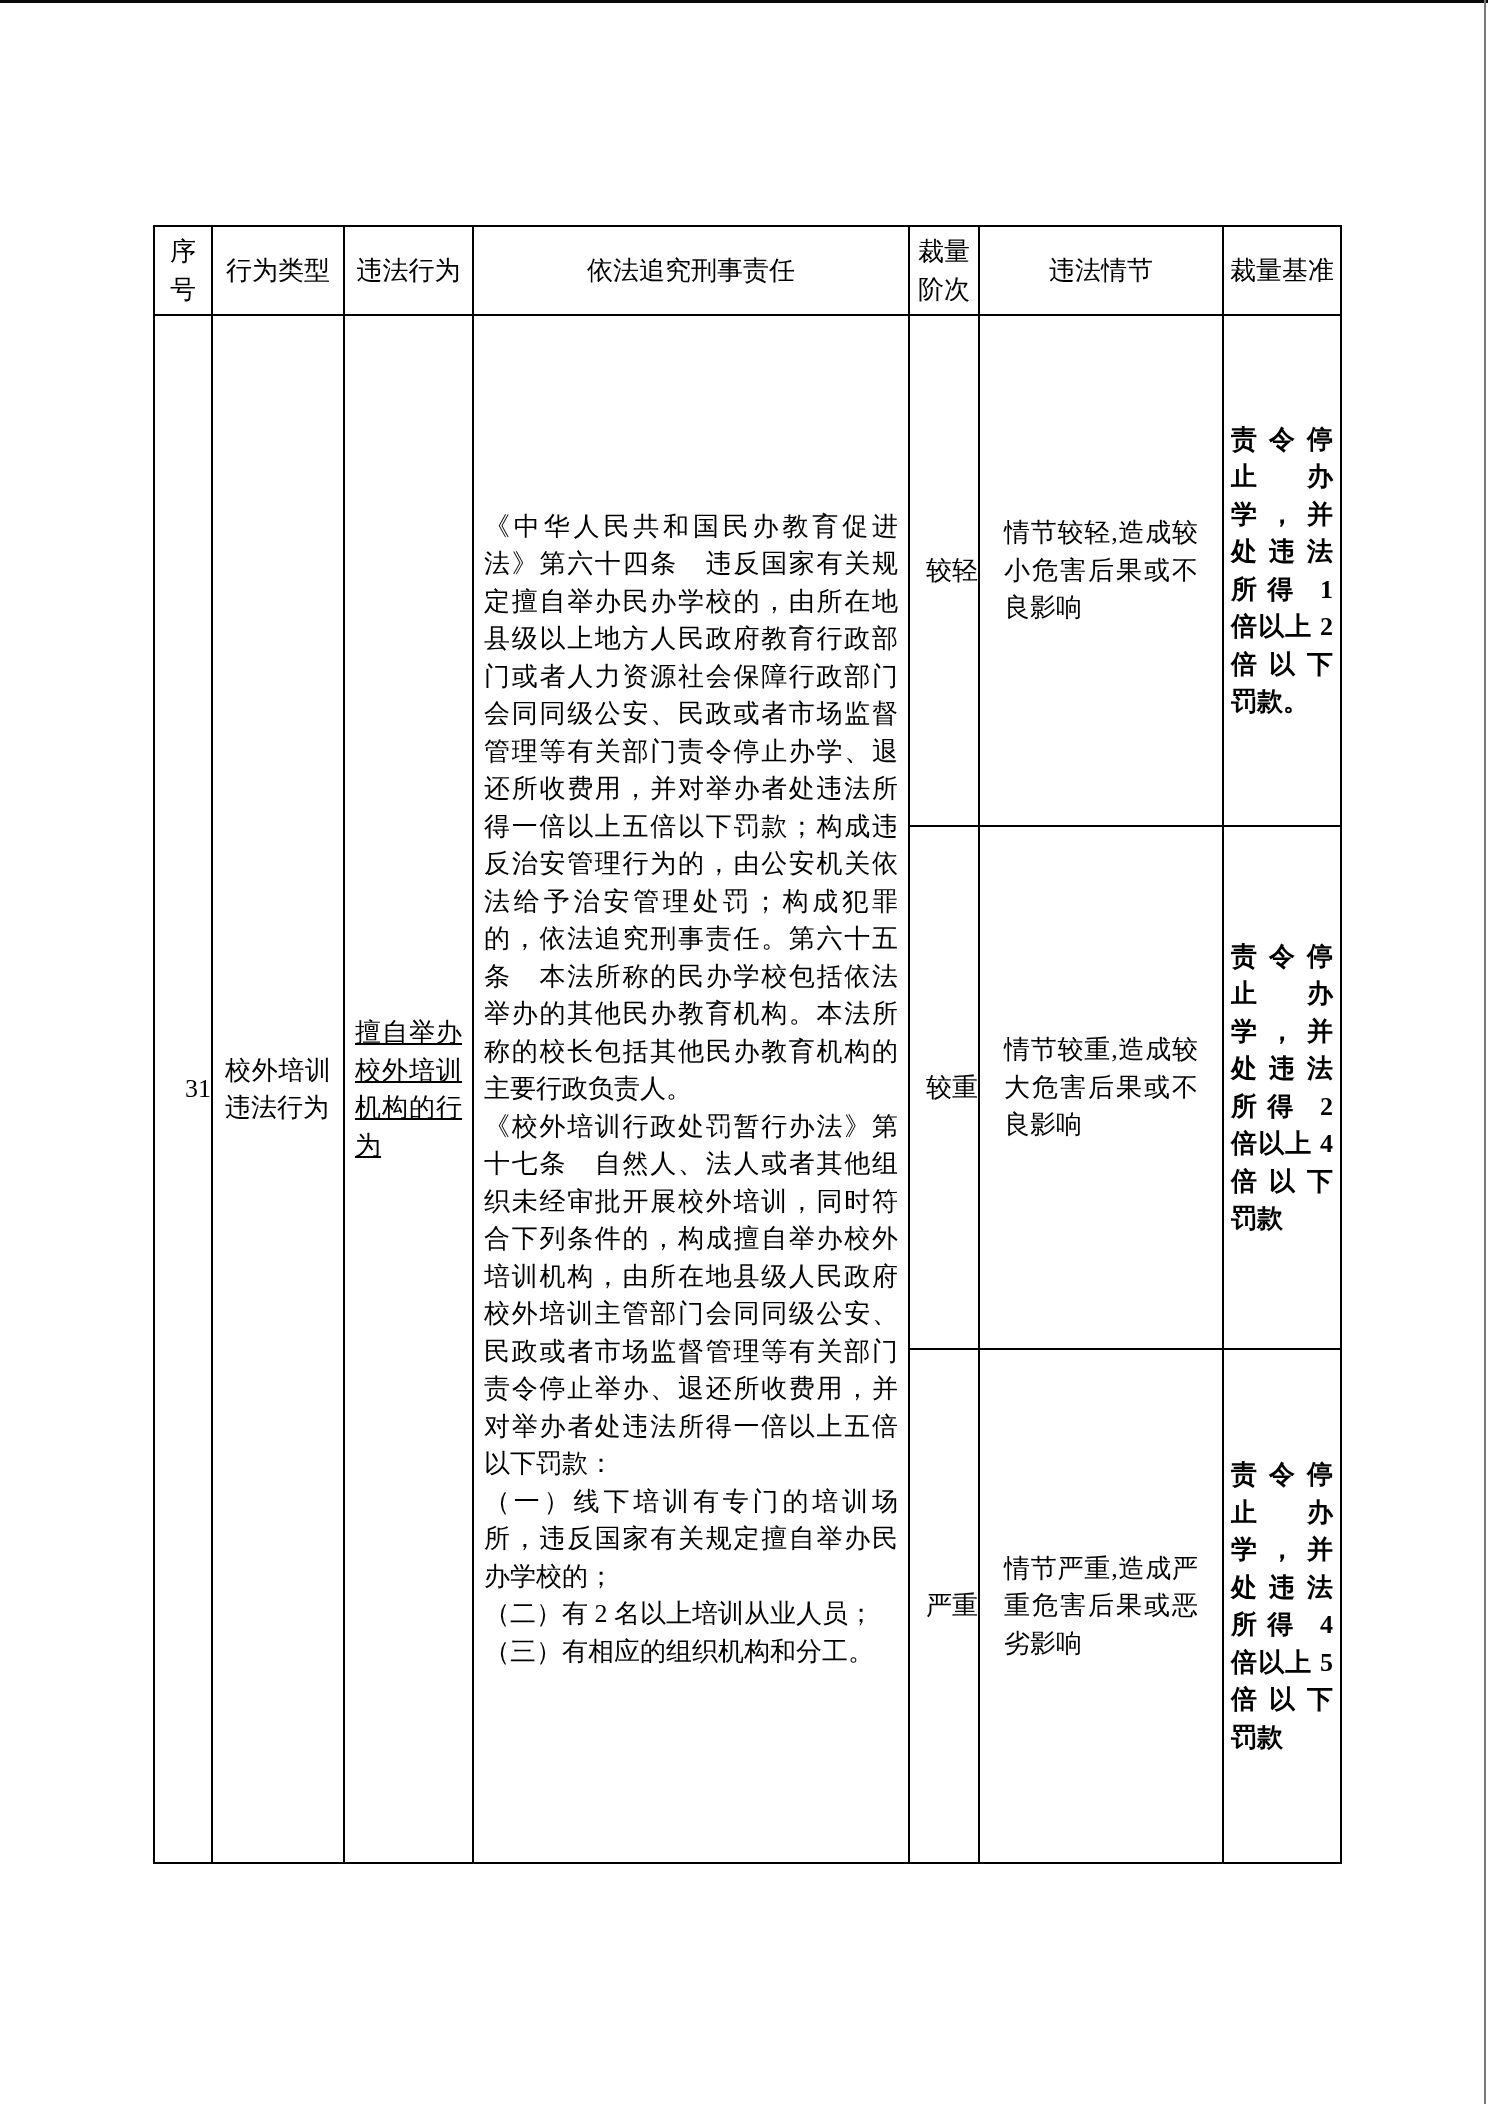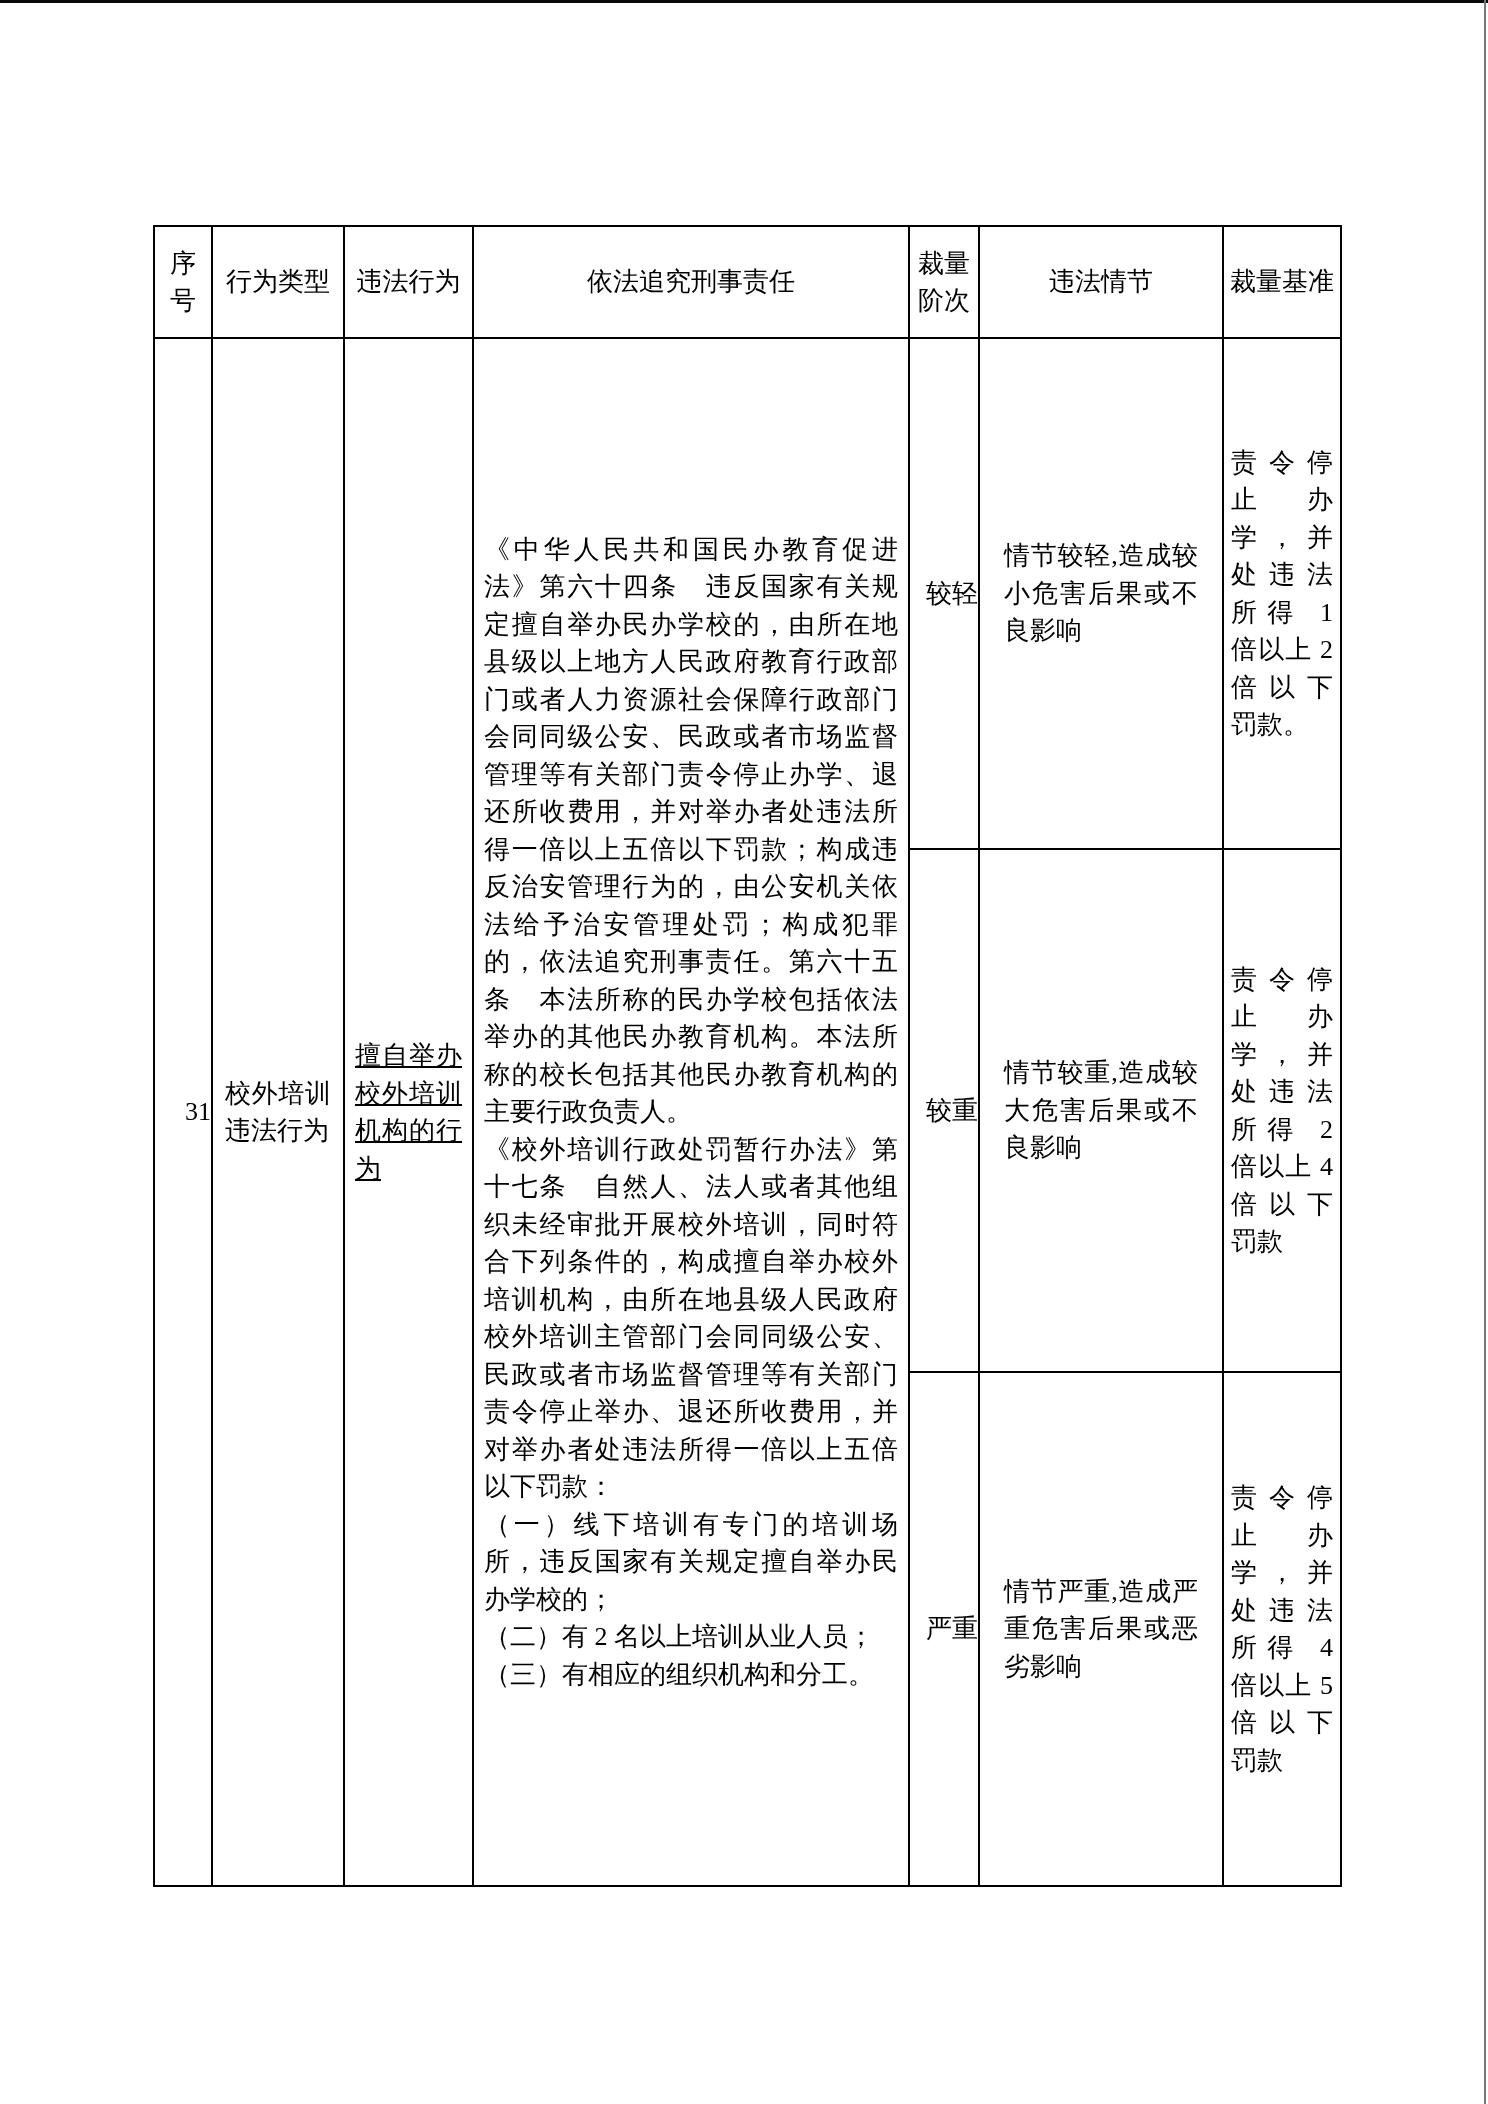--- a/index.html
+++ b/index.html
@@ -12,31 +12,31 @@
   table.main{
     position:absolute;left:153px;top:225px;width:1187px;
     border-collapse:collapse;table-layout:fixed;
   }
   th,td{
     border:2px solid #000;
     font-weight:normal;font-size:26px;line-height:37.5px;
     vertical-align:middle;padding:0;overflow:hidden;
   }
   th{text-align:center;padding:0 4px;}
-  tr.r-head{height:112px;}
+  tr.r-head{height:89px;}
   tr.r-a{height:511px;}
   tr.r-b{height:523px;}
   tr.r-c{height:514px;}
   .c{text-align:right;}
   .j{text-align:justify;text-justify:inter-ideograph;}
   td.cell-type{padding:4px 12px;}
   td.cell-illegal{padding:0 10px;text-decoration:underline;}
   td.cell-basis{padding:0 10px;}
   td.cell-circ{padding:0 24px;}
-  td.cell-bench{padding:0 7px;}
+  td.cell-bench{padding:0 7px;font-weight:bold;}
   td p{margin:0;}
 </style>
 </head>
 <body>
 
 <div class="page-top-edge"></div>
 <div class="page-right-edge"></div>
 
 <table class="main">
   <colgroup>

